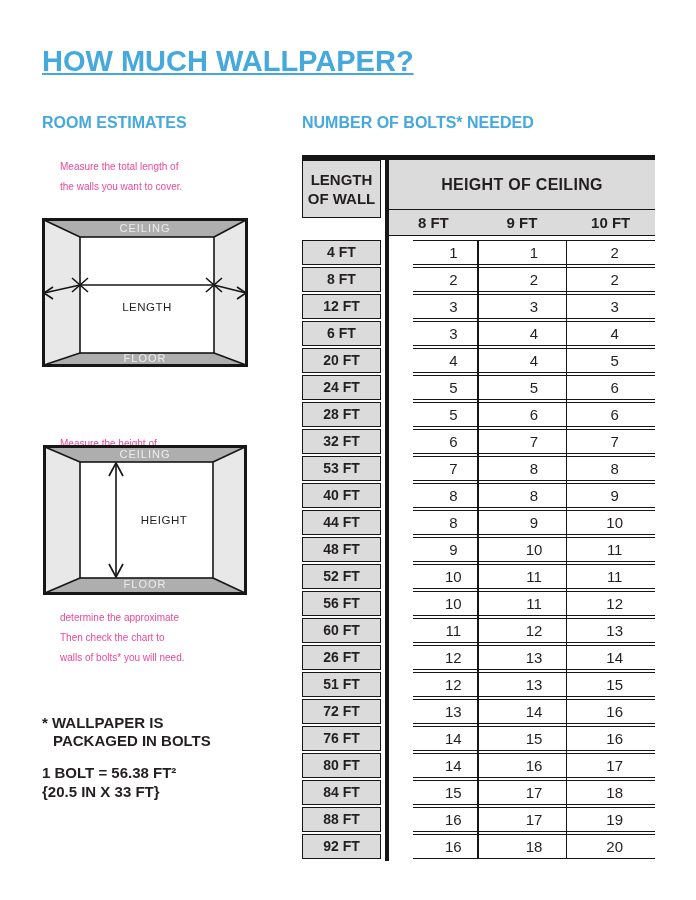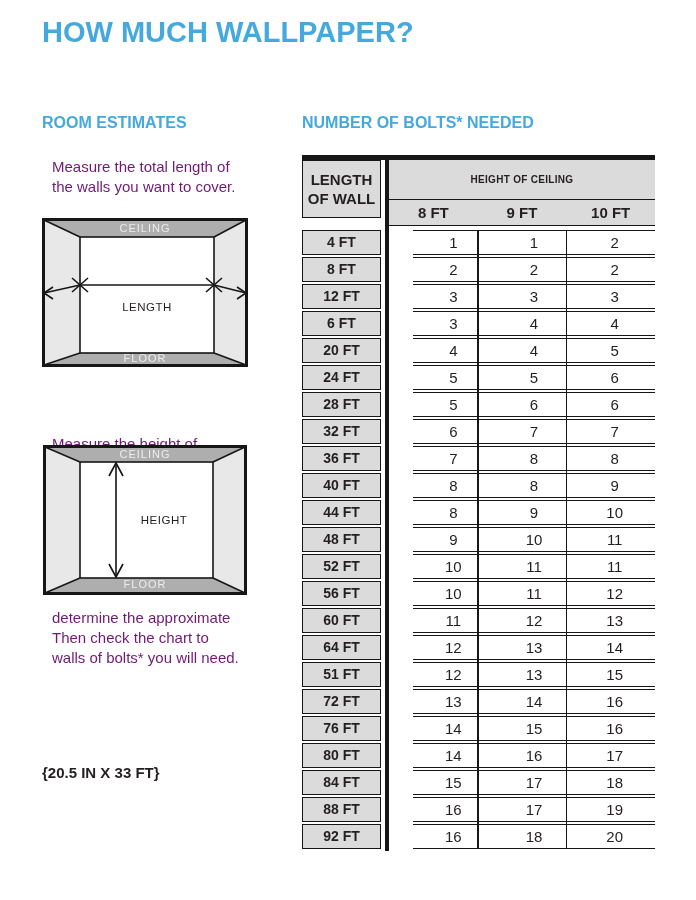--- a/index.html
+++ b/index.html
@@ -1,25 +1,25 @@
 <!DOCTYPE html>
 <html><head>
 <meta charset="utf-8">
 <style>
   html,body{margin:0;padding:0;background:#ffffff;}
   .page{position:relative;width:696px;height:900px;background:#ffffff;overflow:hidden;
         font-family:"Liberation Sans","DejaVu Sans",sans-serif;color:#231f20;}
 
-  .title{position:absolute;left:42px;top:16px;font-size:29px;font-weight:bold;color:#45a9de;letter-spacing:0px;}
+  .title{position:absolute;left:42px;top:45px;font-size:29px;font-weight:bold;color:#45a9de;letter-spacing:0px;text-decoration:underline;}
 
   .sec-head{position:absolute;top:114px;font-size:16px;font-weight:bold;color:#45a9de;}
   .sec-head.left{left:42px;}
   .sec-head.right{left:302px;width:353px;text-align:left;}
 
-  .para{position:absolute;left:52px;font-size:15px;line-height:20px;color:#701a75;}
+  .para{position:absolute;left:60px;font-size:10px;line-height:20px;color:#ec4899;}
   .para1{top:157px;}
   .para2{top:390px;margin-top:44px;}
   .para3{top:608px;}
 
   .footnote{position:absolute;left:42px;font-size:15px;font-weight:bold;line-height:18px;color:#231f20;}
   .fn1{top:714px;}
   .fn1 .indent{padding-left:11px;}
   .fn2{top:763px;line-height:19px;}
 
   .diagram{position:absolute;}
@@ -27,22 +27,22 @@
   .diag2{left:43px;top:445px;}
 
   
   .bolt-table{position:absolute;left:302px;top:155px;width:353px;}
   .t-topbar{height:5px;background:#161616;}
   .t-header{display:flex;}
   .t-hleft{width:79px;margin-right:8px;height:58px;background:#dbdbdb;border:1.5px solid #161616;
            box-sizing:border-box;display:flex;flex-direction:column;align-items:center;justify-content:center;
            font-size:15px;font-weight:bold;line-height:19px;text-align:center;}
   .t-hright{flex:1;display:flex;flex-direction:column;}
-  .t-hoc{height:40px;background:#dbdbdb;border-bottom:1.5px solid #161616;box-sizing:border-box;
-         display:flex;align-items:center;justify-content:center;font-size:10px;font-weight:bold;letter-spacing:0.3px;}
+  .t-hoc{height:50px;background:#dbdbdb;border-bottom:1.5px solid #161616;box-sizing:border-box;
+         display:flex;align-items:center;justify-content:center;font-size:16px;font-weight:bold;letter-spacing:0.3px;}
   .t-sub{height:25.5px;background:#dbdbdb;border-bottom:1.5px solid #161616;box-sizing:border-box;display:flex;}
   .t-sub > div{flex:1;display:flex;align-items:center;justify-content:center;font-size:15px;font-weight:bold;}
   .t-body{position:relative;margin-top:4px;}
   .t-row{display:flex;margin-bottom:2px;gap:24px;}
   .t-row:last-child{margin-bottom:0;}
   .t-label{width:79px;margin-right:8px;height:25px;background:#dbdbdb;border:1.5px solid #161616;
            box-sizing:border-box;display:flex;align-items:center;justify-content:center;
            font-size:14px;font-weight:bold;}
   .t-vals{flex:1;height:25px;border-top:1.5px solid #161616;border-bottom:1.5px solid #161616;
           box-sizing:border-box;display:flex;background:#ffffff;}
@@ -117,22 +117,27 @@
     <text x="102" y="143" text-anchor="middle" font-size="11" letter-spacing="1" fill="#ededed">FLOOR</text>
     <text x="121" y="79" text-anchor="middle" font-size="11.5" letter-spacing="0.5" fill="#231f20">HEIGHT</text>
   </svg>
 
   <div class="para para3">
     <div>determine the approximate</div>
     <div>Then check the chart to</div>
     <div>walls of bolts* you will need.</div>
   </div>
 
+  <div class="footnote fn1">
+    <div>* WALLPAPER IS</div>
+    <div class="indent">PACKAGED IN BOLTS</div>
+  </div>
 
   <div class="footnote fn2">
+    <div>1 BOLT = 56.38 FT²</div>
     <div>{20.5 IN X 33 FT}</div>
   </div>
 
   <div class="bolt-table">
     <div class="t-topbar"></div>
     <div class="t-header">
       <div class="t-hleft">
         <div>LENGTH</div>
         <div>OF WALL</div>
       </div>
@@ -205,21 +210,21 @@
         </div>
         <div class="t-row">
           <div class="t-label">32 FT</div>
           <div class="t-vals">
             <div class="t-cell">6</div>
             <div class="t-cell">7</div>
             <div class="t-cell">7</div>
           </div>
         </div>
         <div class="t-row">
-          <div class="t-label">36 FT</div>
+          <div class="t-label">53 FT</div>
           <div class="t-vals">
             <div class="t-cell">7</div>
             <div class="t-cell">8</div>
             <div class="t-cell">8</div>
           </div>
         </div>
         <div class="t-row">
           <div class="t-label">40 FT</div>
           <div class="t-vals">
             <div class="t-cell">8</div>
@@ -261,21 +266,21 @@
         </div>
         <div class="t-row">
           <div class="t-label">60 FT</div>
           <div class="t-vals">
             <div class="t-cell">11</div>
             <div class="t-cell">12</div>
             <div class="t-cell">13</div>
           </div>
         </div>
         <div class="t-row">
-          <div class="t-label">64 FT</div>
+          <div class="t-label">26 FT</div>
           <div class="t-vals">
             <div class="t-cell">12</div>
             <div class="t-cell">13</div>
             <div class="t-cell">14</div>
           </div>
         </div>
         <div class="t-row">
           <div class="t-label">51 FT</div>
           <div class="t-vals">
             <div class="t-cell">12</div>

